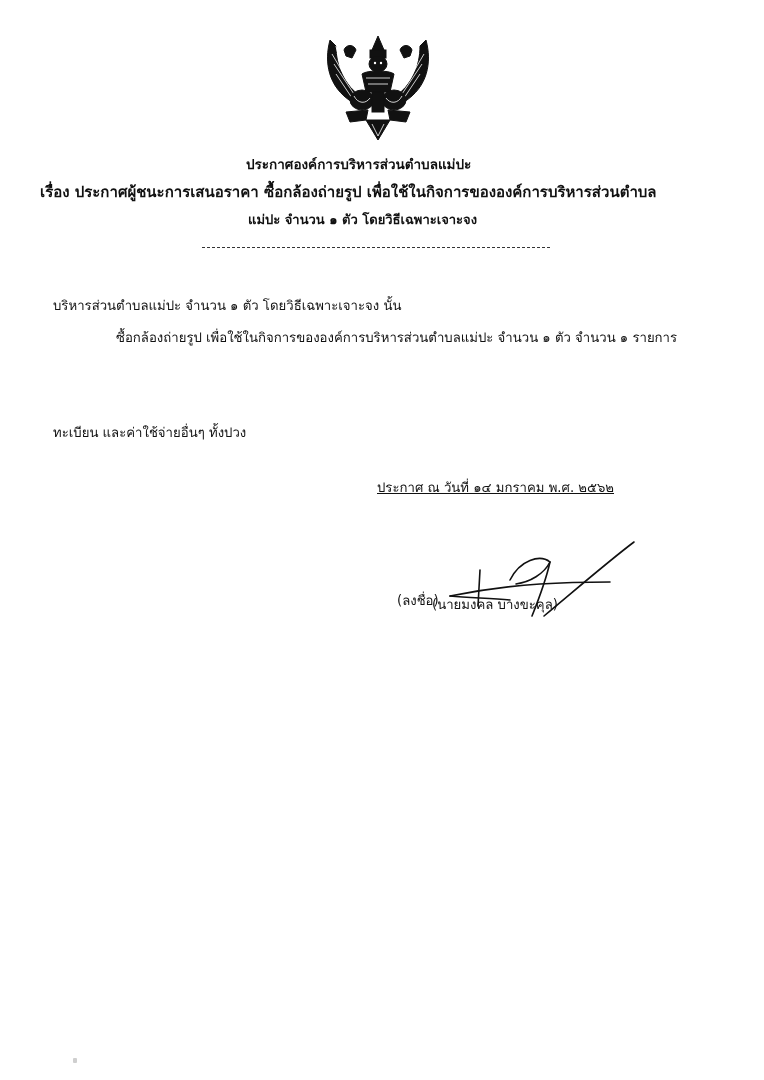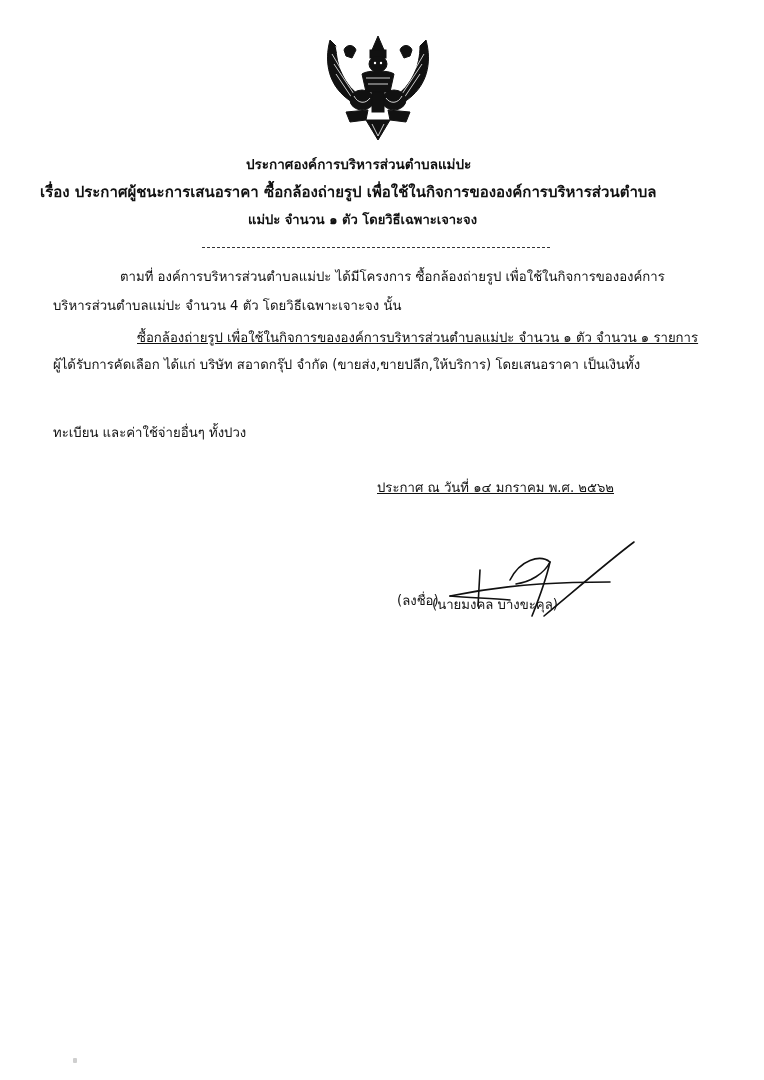--- a/index.html
+++ b/index.html
@@ -42,21 +42,21 @@
     .divider {
       position: absolute;
       left: 202px;
       top: 247px;
       width: 348px;
       height: 0;
       border-top: 1.5px dashed #333333;
     }
     .p1a { left: 120px; top: 268px; }
     .p1b { left: 53px;  top: 297px; }
-    .p2a { left: 137px; top: 329px; text-decoration: underline; }
+    .p2a { left: 116px; top: 329px; }
     .p2b { left: 53px;  top: 356px; }
     .p2c { left: 53px;  top: 384px; }
     .p2d { left: 53px;  top: 424px; }
     .dateline { left: 377px; top: 479px; text-decoration: underline; }
     .sign-label { left: 397px; top: 567px; margin-top: 25px; }
     .sign-name  { left: 432px; top: 596px; }
     .sign-title { left: 395px; top: 623px; }
     .signature {
       position: absolute;
       left: 440px;
@@ -114,25 +114,23 @@
       <path d="M50 92 L56 104 L62 92" stroke="#fff" stroke-width="0.8" fill="none"></path>
     </g>
   </svg>
 
   <div class="line bold title1">ประกาศองค์การบริหารส่วนตำบลแม่ปะ</div>
   <div class="line bold title2">เรื่อง ประกาศผู้ชนะการเสนอราคา ซื้อกล้องถ่ายรูป เพื่อใช้ในกิจการขององค์การบริหารส่วนตำบล</div>
   <div class="line bold title3">แม่ปะ จำนวน ๑ ตัว โดยวิธีเฉพาะเจาะจง</div>
 
   <div class="divider"></div>
 
-  <div class="line p1a">ตามที่ องค์การบริหารส่วนตำบลแม่ปะ ได้มีโครงการ ซื้อกล้องถ่ายรูป เพื่อใช้ในกิจการขององค์การ</div>
-  <div class="line p1b">บริหารส่วนตำบลแม่ปะ จำนวน 4 ตัว โดยวิธีเฉพาะเจาะจง  นั้น</div>
+  <div class="line p1b">บริหารส่วนตำบลแม่ปะ จำนวน ๑ ตัว โดยวิธีเฉพาะเจาะจง  นั้น</div>
 
   <div class="line p2a">ซื้อกล้องถ่ายรูป เพื่อใช้ในกิจการขององค์การบริหารส่วนตำบลแม่ปะ จำนวน ๑ ตัว จำนวน ๑ รายการ</div>
-  <div class="line p2b">ผู้ได้รับการคัดเลือก ได้แก่ บริษัท สอาดกรุ๊ป จำกัด (ขายส่ง,ขายปลีก,ให้บริการ) โดยเสนอราคา เป็นเงินทั้ง</div>
   <div class="line p2d">ทะเบียน และค่าใช้จ่ายอื่นๆ ทั้งปวง</div>
 
   <div class="line dateline">ประกาศ ณ วันที่  ๑๔ มกราคม พ.ศ. ๒๕๖๒</div>
 
   <div class="line sign-label">(ลงชื่อ)</div>
 
   <svg class="signature" viewBox="0 0 200 90">
     <g fill="none" stroke="#111" stroke-width="1.6" stroke-linecap="round">
       <path d="M10 56 C40 50, 70 46, 100 44 C130 42, 150 42, 170 42"></path>
       <path d="M10 56 C30 58, 50 58, 70 60"></path>

